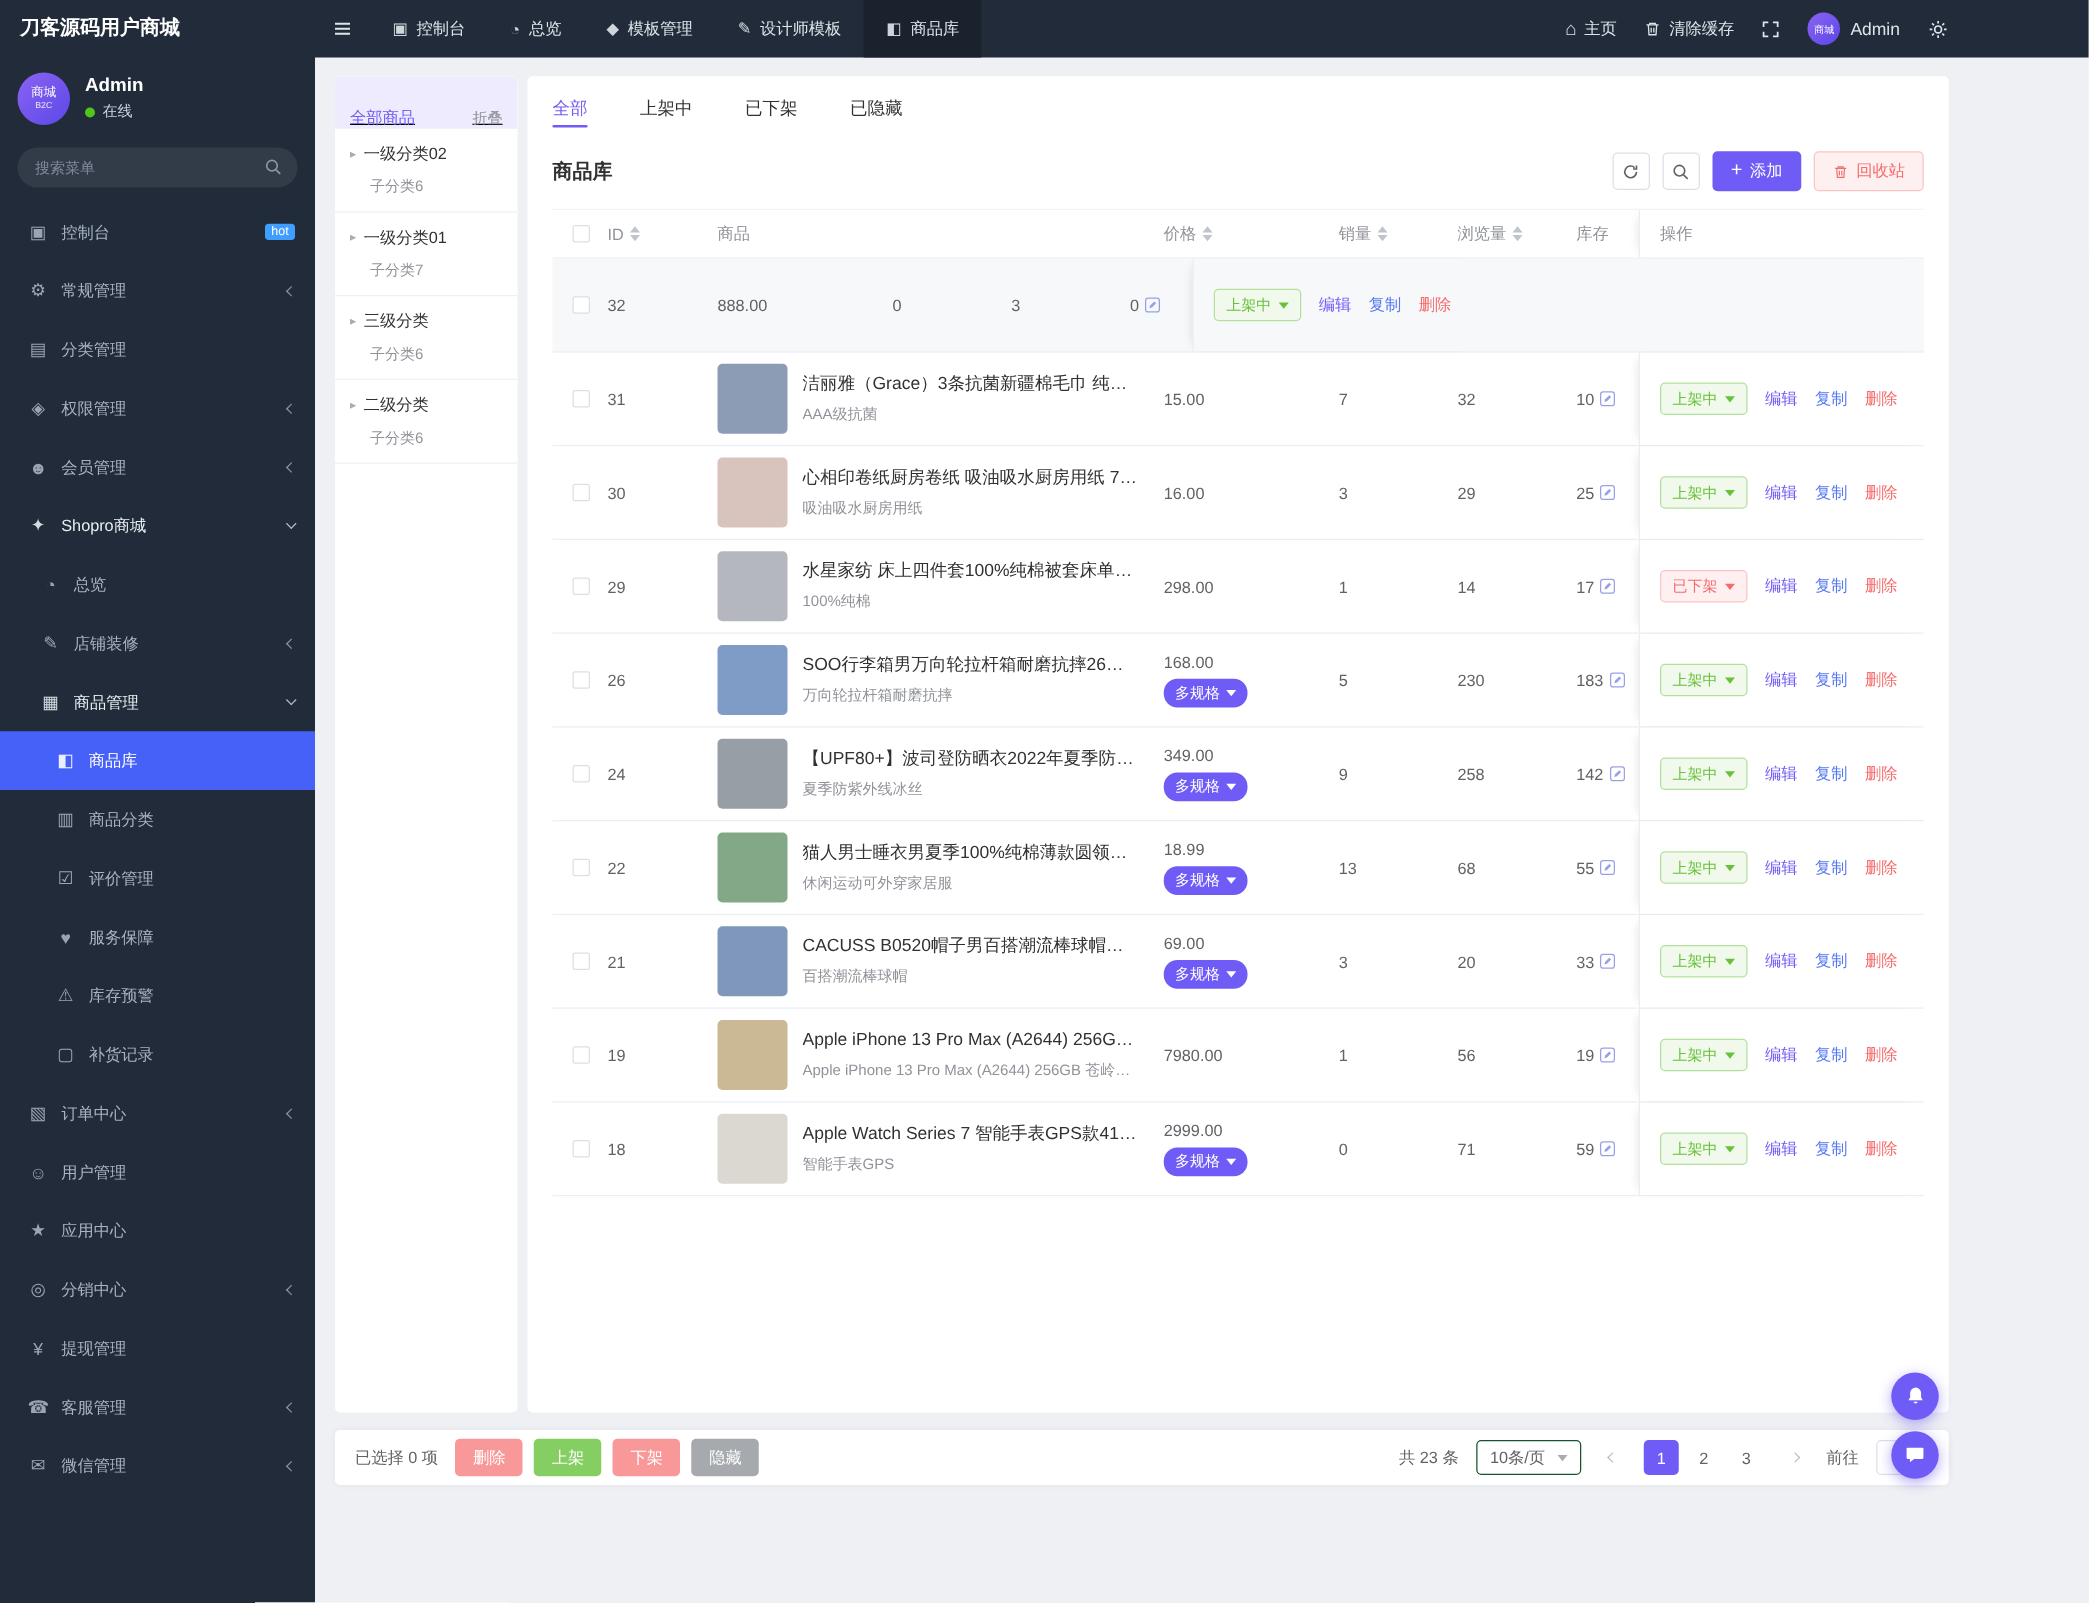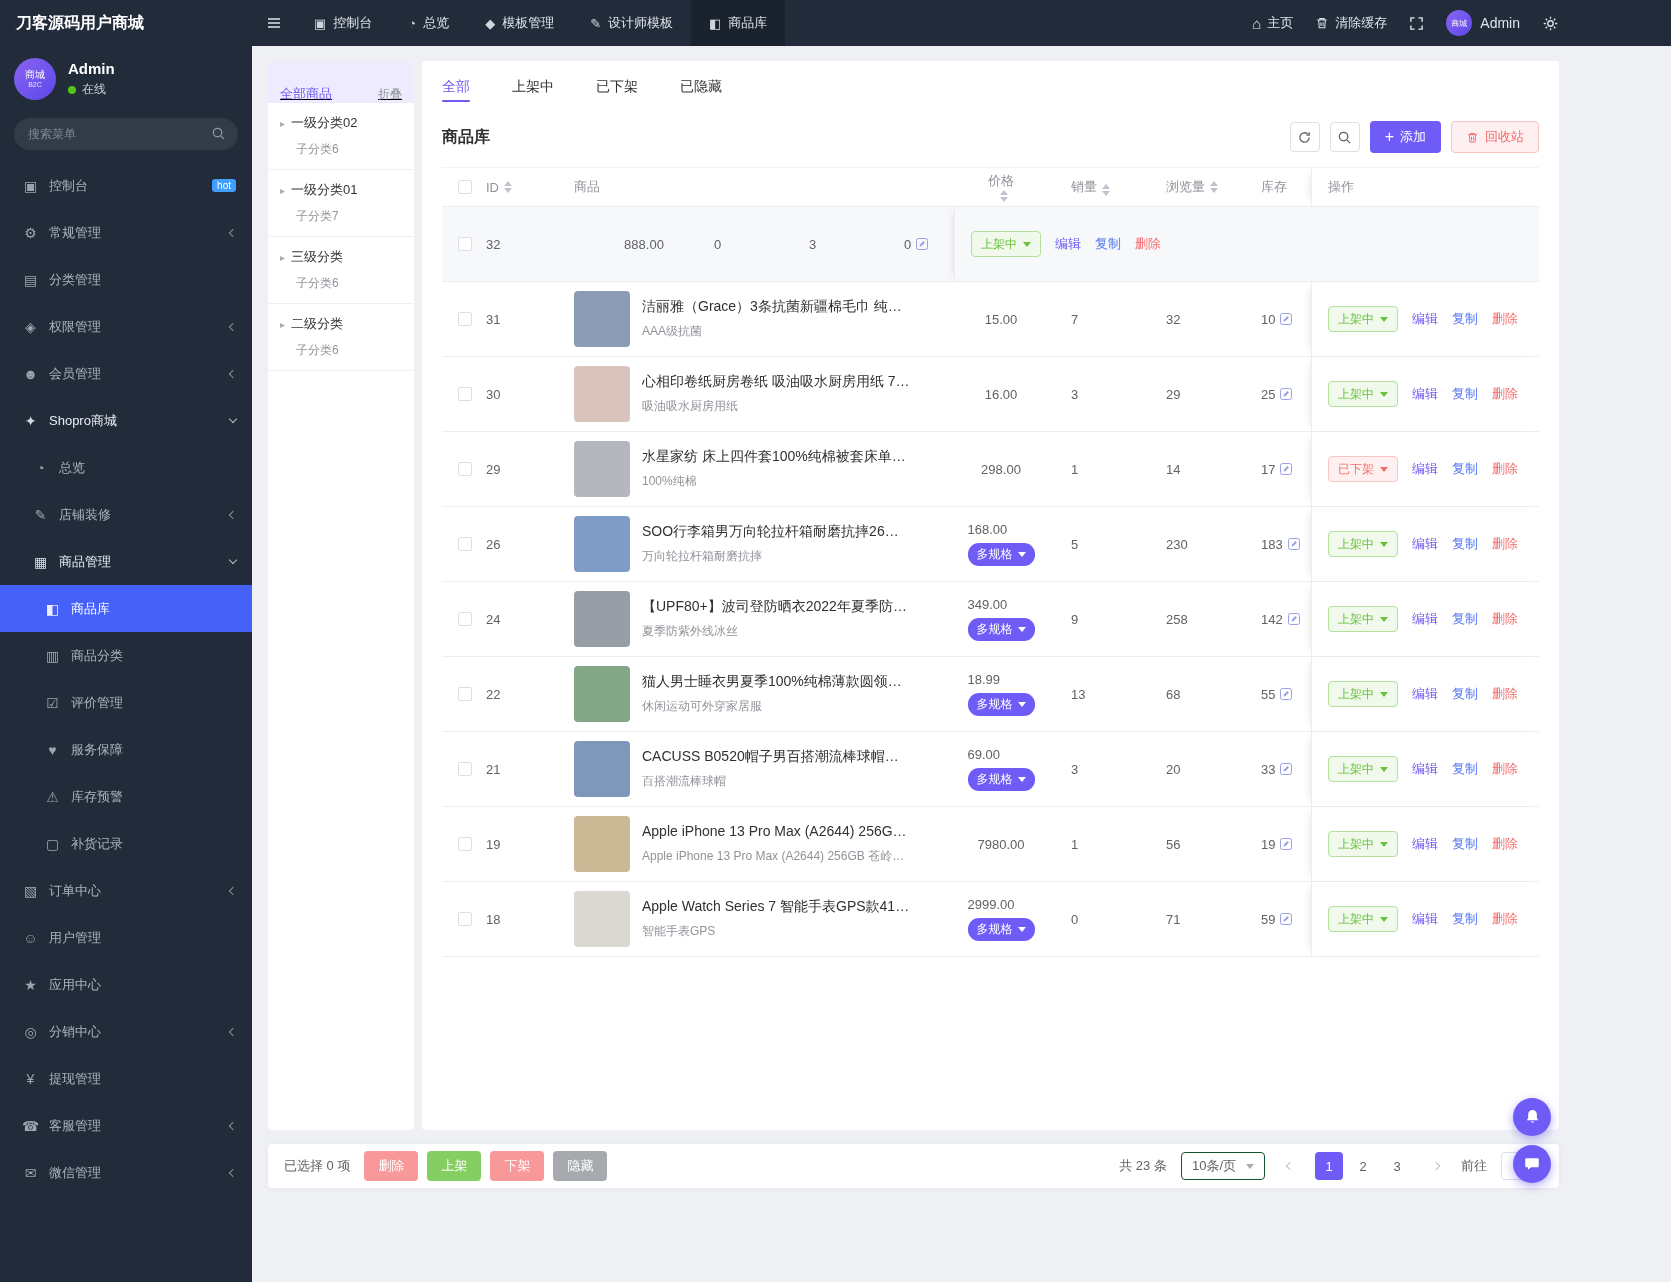--- a/index.html
+++ b/index.html
@@ -82,22 +82,22 @@
   
   .tbl { flex:1; min-height:0; }
   .tr { display:flex; align-items:center; border-bottom:1px solid #ebeef5; }
   .tr.th { height:40px; color:#909399; font-size:13px; border-top:1px solid #f2f3f5; }
   .row { height:75px; font-size:13px; color:#606266; }
   .row.hover { background:#f7f8fa; }
   .td { display:flex; align-items:center; }
   .c-cb { width:44px; justify-content:flex-start; padding-left:16px; }
   .c-id { width:88px; }
   .c-goods { flex:1; min-width:0; gap:12px; padding-right:20px; }
-  .c-price { width:140px;flex-direction:column; }
-  .c-sales { width:95px;align-items:flex-end; }
+  .c-price { width:140px; }
+  .c-sales { width:95px; }
   .c-views { width:95px; }
   .c-stock { width:50px; gap:4px; }
   .c-actions { width:228px; flex:none; align-self:stretch; border-left:1px solid #ededf0; box-shadow:-6px 0 8px -6px rgba(0,0,0,.12); padding-left:16px; }
   .cb { width:14px; height:14px; border:1px solid #dcdfe6; border-radius:2px; background:#fff; cursor:pointer; flex:none; }
   .sort { display:inline-flex; flex-direction:column; margin-left:5px; gap:2px; }
   .sort::before,.sort::after { content:""; width:0; height:0; border-left:4px solid transparent; border-right:4px solid transparent; }
   .sort::before { border-bottom:5px solid #c0c4cc; }
   .sort::after { border-top:5px solid #c0c4cc; }
   .g-img { width:56px; height:56px; border-radius:4px; flex:none; }
   .g-img.ph { display:flex; align-items:center; justify-content:center; background:transparent; }

